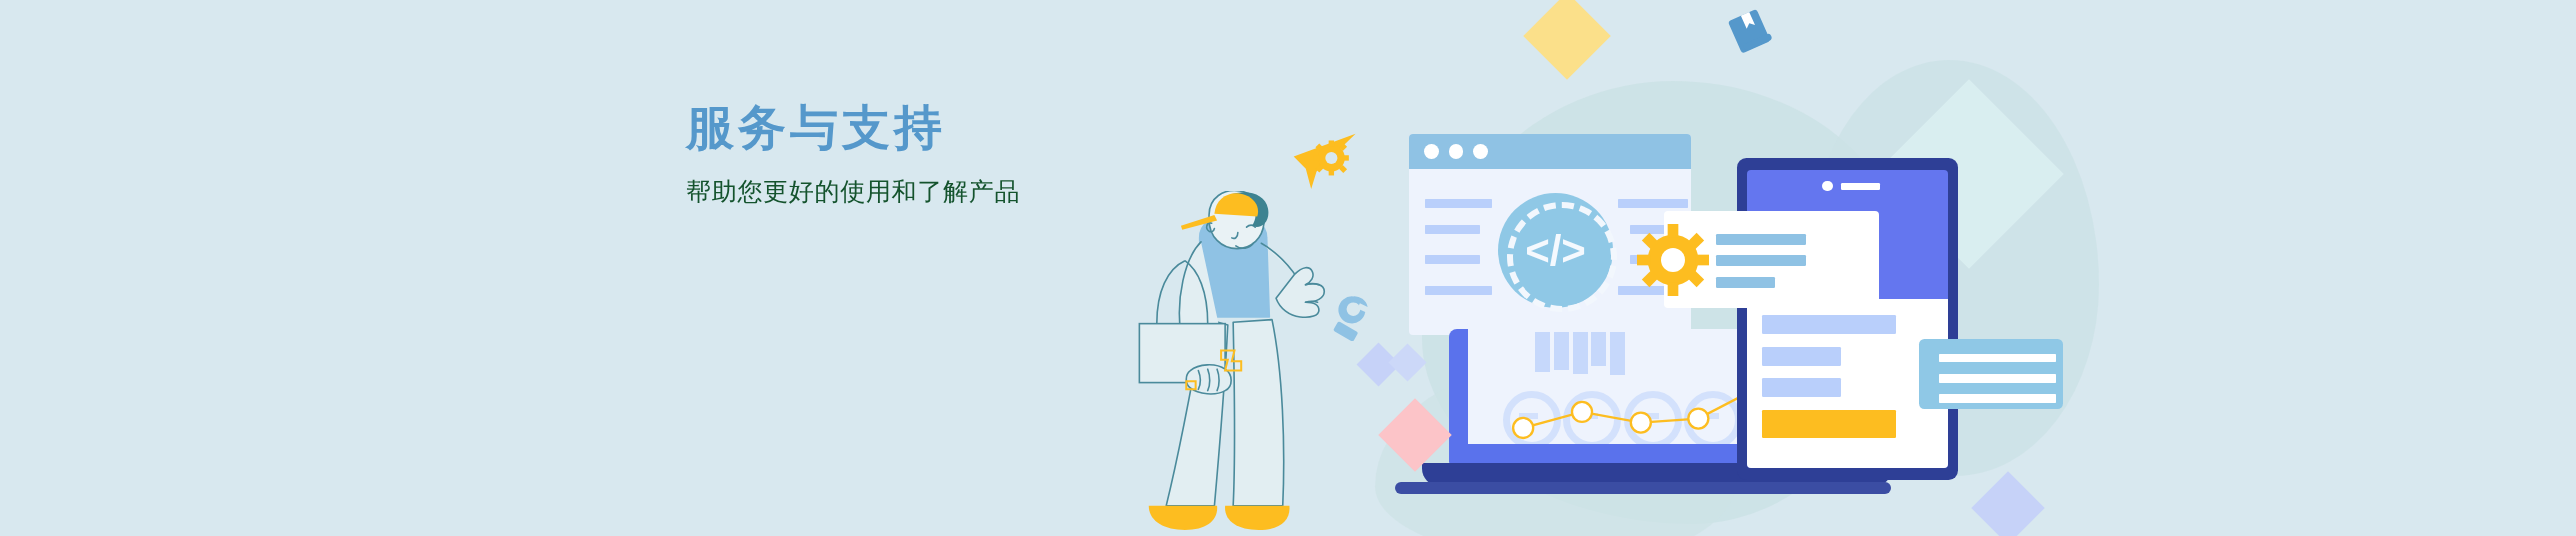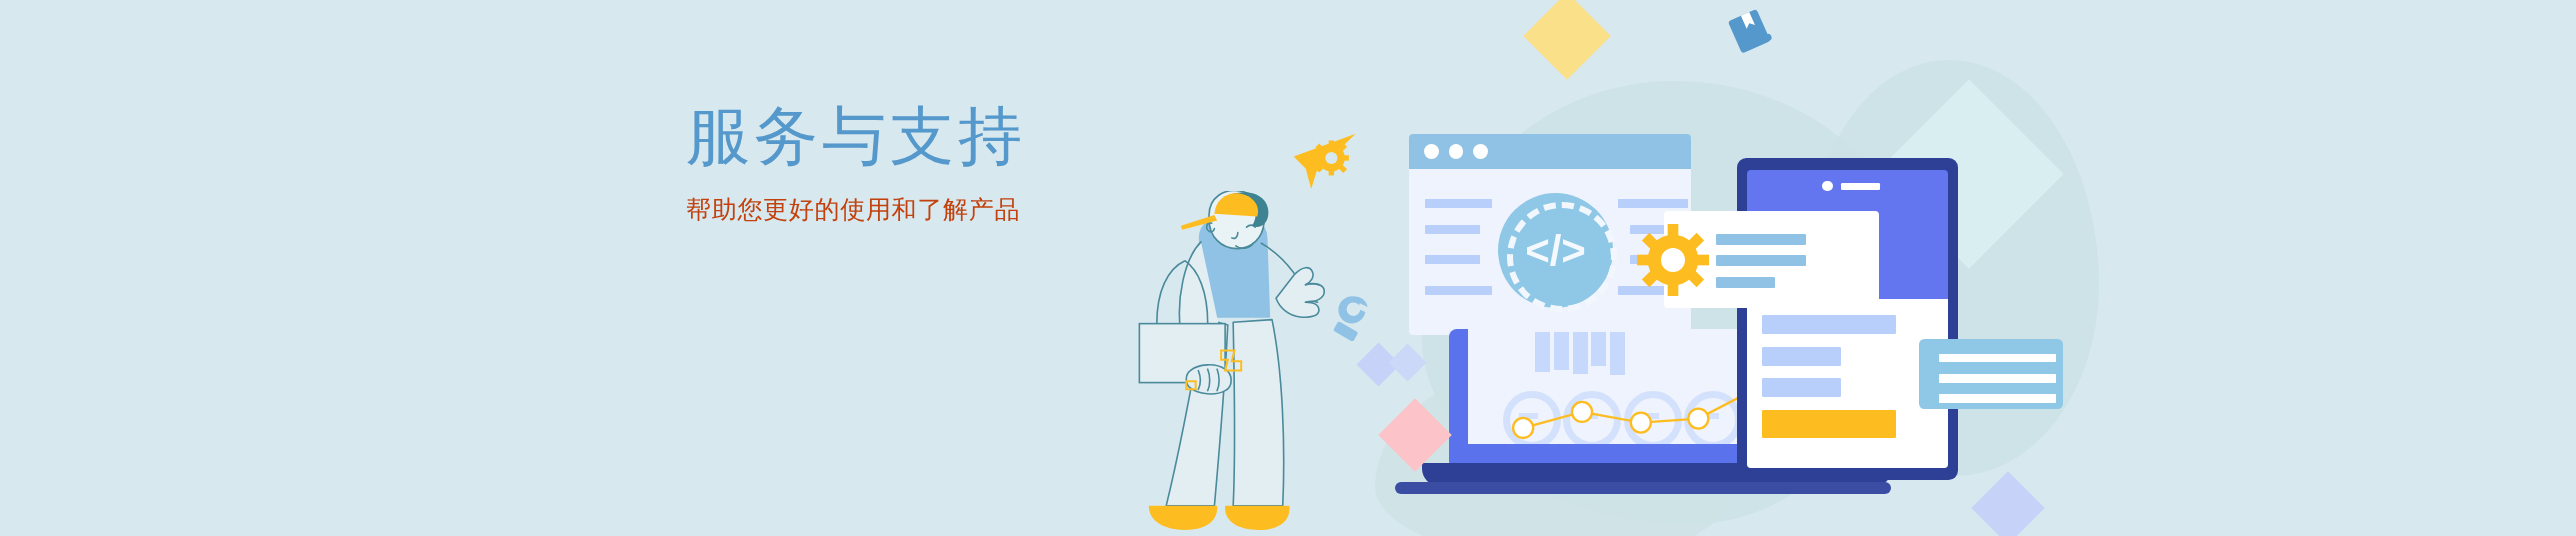--- a/index.html
+++ b/index.html
@@ -43,31 +43,31 @@
   }
 
   
   .text-col {
     position: absolute;
     left: 686px;
     top: 101px;
     width: 550px;
   }
   .title {
-    font-size: 64px;
-    font-weight: normal;
+    font-size: 48px;
+    font-weight: bold;
     color: #5598cb;
     letter-spacing: 4px;
     line-height: 1.12;
     margin: 0 0 20px 0;
     white-space: nowrap;
   }
   .subtitle {
     font-size: 25px;
-    color: #c2410c;
+    color: #14532d;
     letter-spacing: 0.7px;
     margin: 0 0 24px 0;
     white-space: nowrap;
   }
   .tagline {
     font-size: 20px;
     color: #7a7f84;
     line-height: 1.52;
     letter-spacing: 0.3px;
   }

